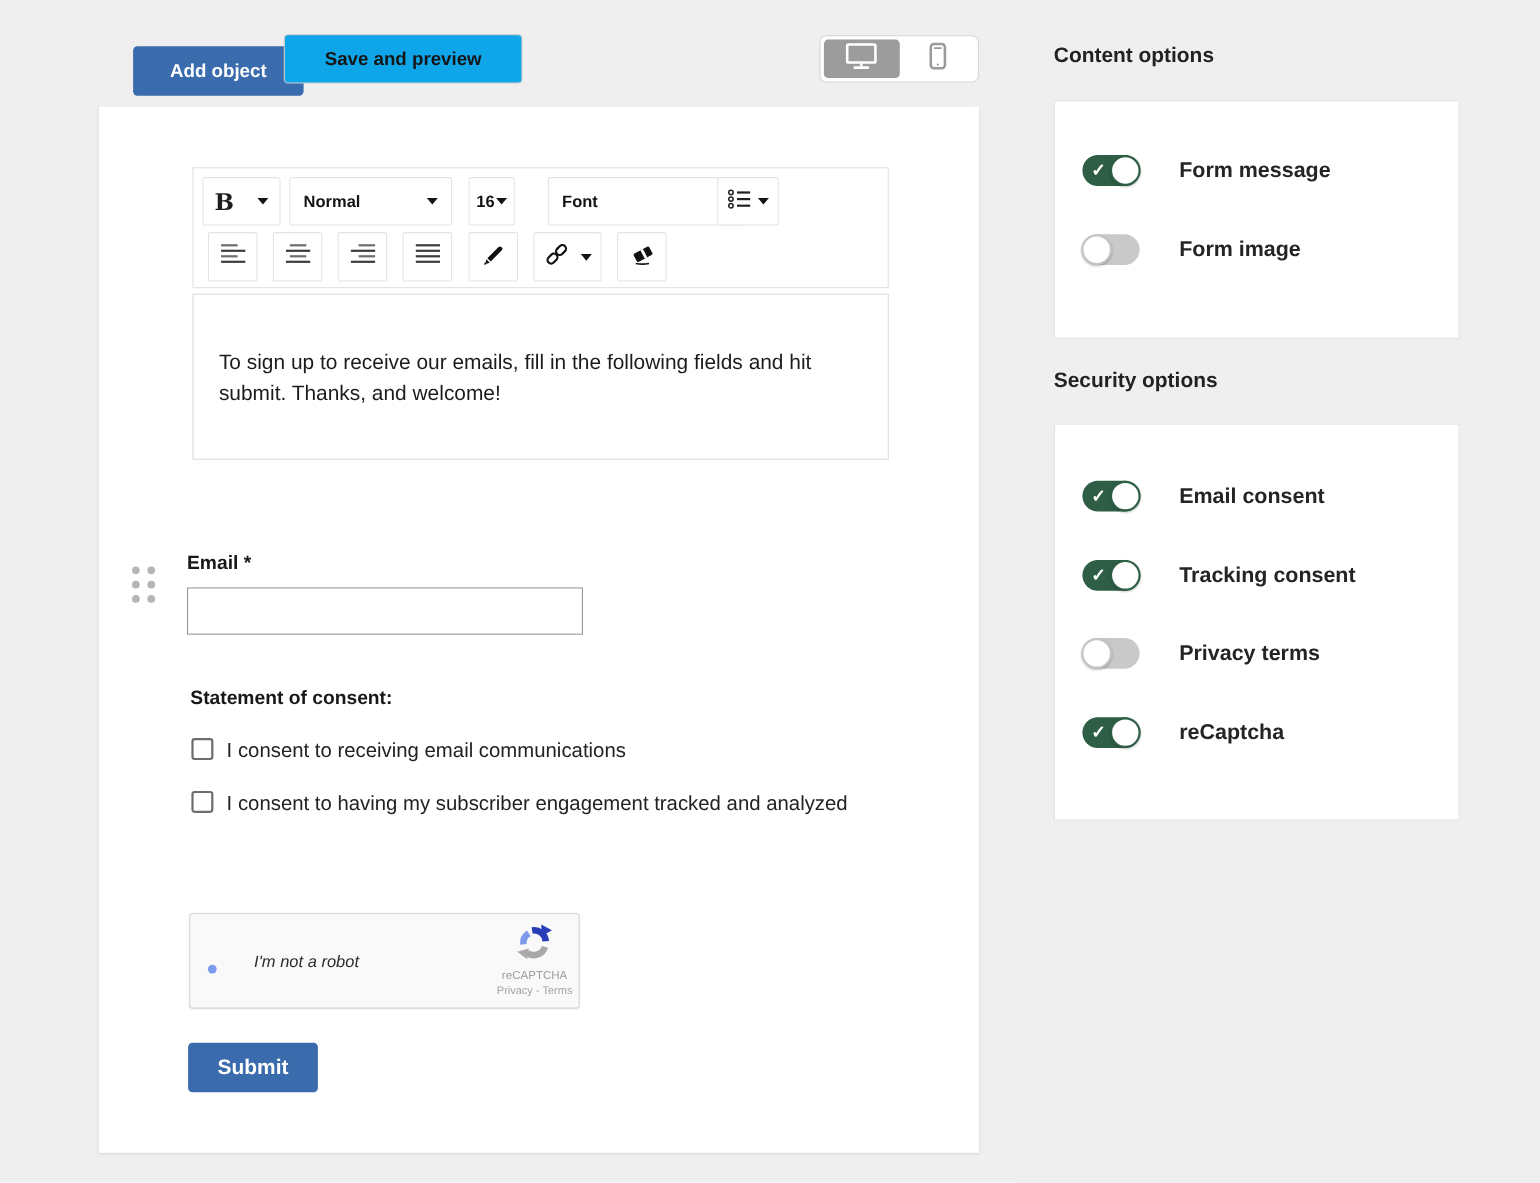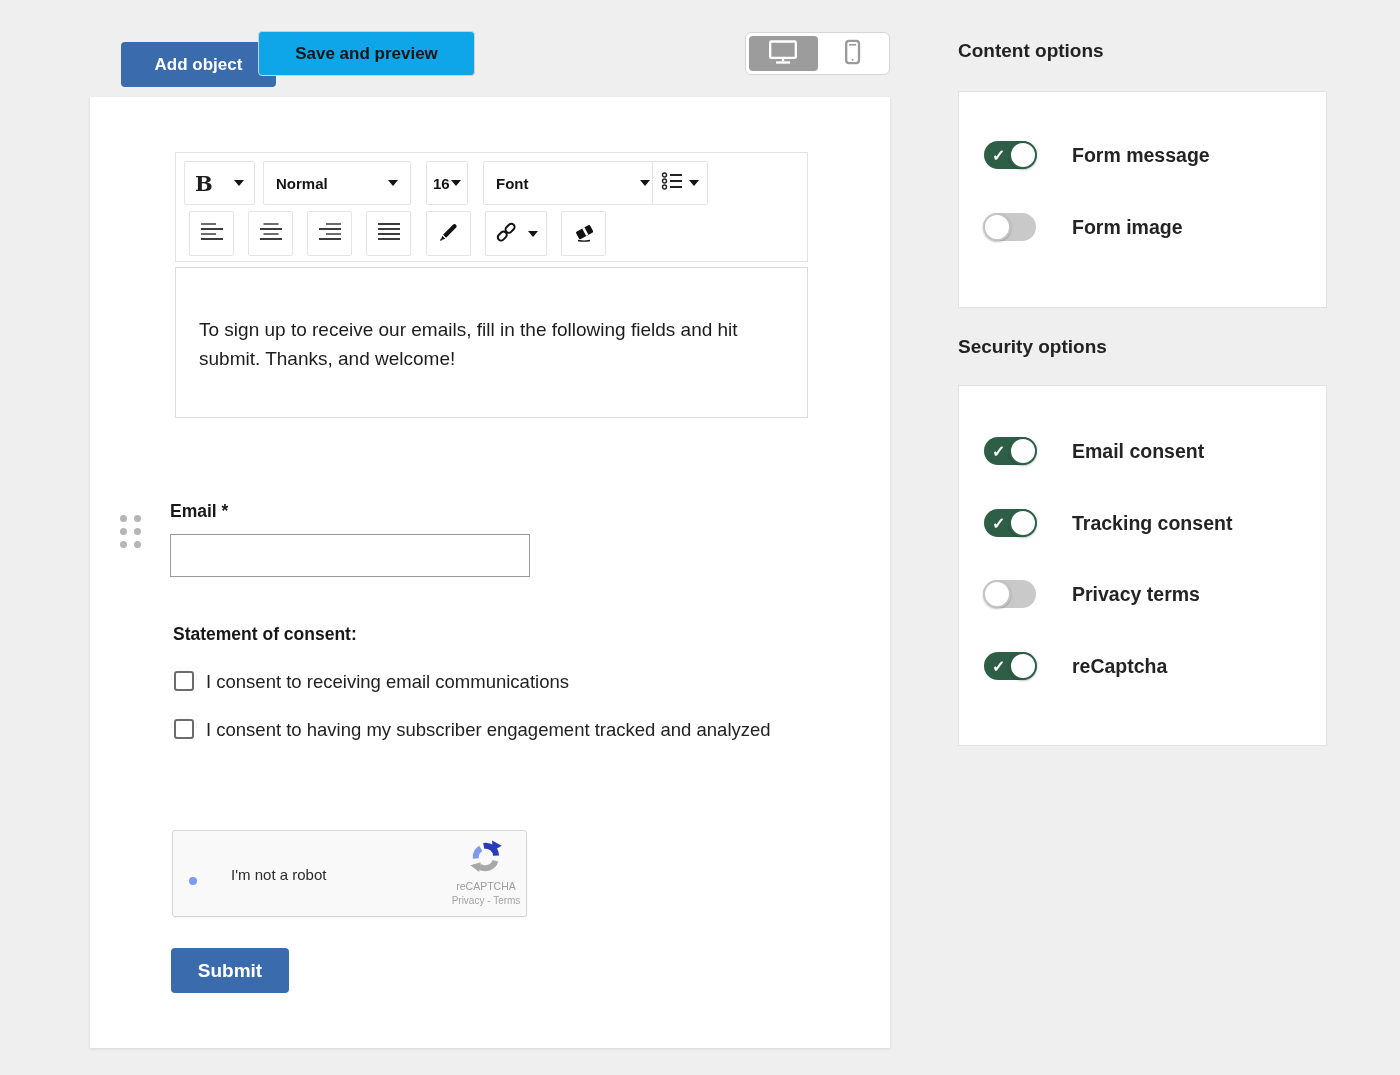--- a/index.html
+++ b/index.html
@@ -47,21 +47,21 @@
     display:flex; align-items:center; cursor:pointer;
   }
   .tb-row1 { top:8px; height:44px; }
   .tb-row2 { top:58px; height:45px; justify-content:center; }
   .caret { width:0; height:0; border-left:5px solid transparent; border-right:5px solid transparent; border-top:6px solid #141414; }
   .tb-label { font-weight:bold; font-size:15px; color:#141414; }
   #dd-bold { left:8px; width:71px; padding:0 10px; justify-content:space-between; }
   #dd-bold .b-glyph { font-family:"DejaVu Serif", serif; font-weight:bold; font-size:21px; }
   #dd-format { left:87px; width:148px; padding:0 12px; justify-content:space-between; }
   #dd-size { left:250px; width:42px; padding:0 6px; justify-content:space-between; }
-  #dd-font { left:307px; width:180px; padding:0 12px; justify-content:space-between; }
+  #dd-font { left:322px; width:180px; padding:0 12px; justify-content:space-between; }
   #dd-list { left:476px; width:56px; padding:0 8px; justify-content:space-between; }
   #btn-align-left { left:13px; width:45px; }
   #btn-align-center { left:72px; width:45px; }
   #btn-align-right { left:131px; width:45px; }
   #btn-justify { left:190px; width:45px; }
   #btn-color { left:250px; width:45px; }
   #btn-link { left:309px; width:62px; padding:0 8px; justify-content:space-between; }
   #btn-eraser { left:385px; width:45px; }
 
   
@@ -86,21 +86,21 @@
   .checkbox { width:20px; height:20px; border:2px solid #6d6d6d; border-radius:3px; background:#fff; flex:0 0 20px; margin-top:2px; cursor:pointer; }
   .check-text { font-size:18.5px; color:#222; margin-left:12px; line-height:1.45; }
 
   
   #captcha {
     left:82px; top:733px; width:355px; height:87px;
     background:#f9f9f9; border:1px solid #d5d5d5; border-radius:3px;
     box-shadow:0 1px 2px rgba(0,0,0,.05);
   }
   #captcha-dot { position:absolute; left:16px; top:46px; width:8px; height:8px; border-radius:50%; background:#7b9af0; }
-  #captcha-label { position:absolute; left:58px; top:35px; font-size:15px; color:#2b2b2b; }
+  #captcha-label { position:absolute; left:58px; top:35px; font-size:15px; color:#2b2b2b;font-style:italic; }
   #captcha-right { position:absolute; right:4px; top:8px; width:72px; text-align:center; }
   #captcha-brand { font-size:10.5px; color:#9d9d9d; margin-top:1px; }
   #captcha-links { font-size:10px; color:#a3a3a3; margin-top:3px; }
 
   #submit-btn { left:81px; top:851px; width:118px; height:45px; font-size:19px; }
 
   
   .panel-title { font-size:19px; font-weight:bold; color:#222; }
   #content-title { left:958px; top:40px; }
   #security-title { left:958px; top:336px; }

